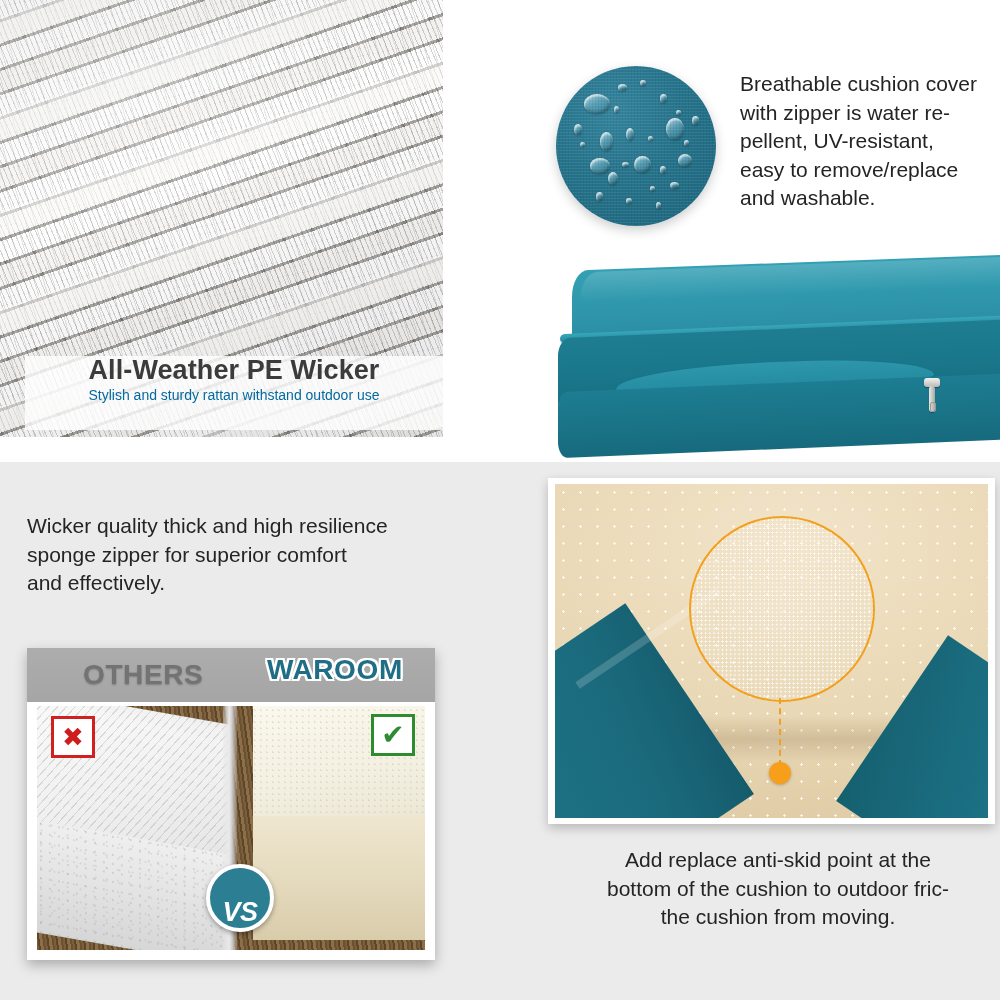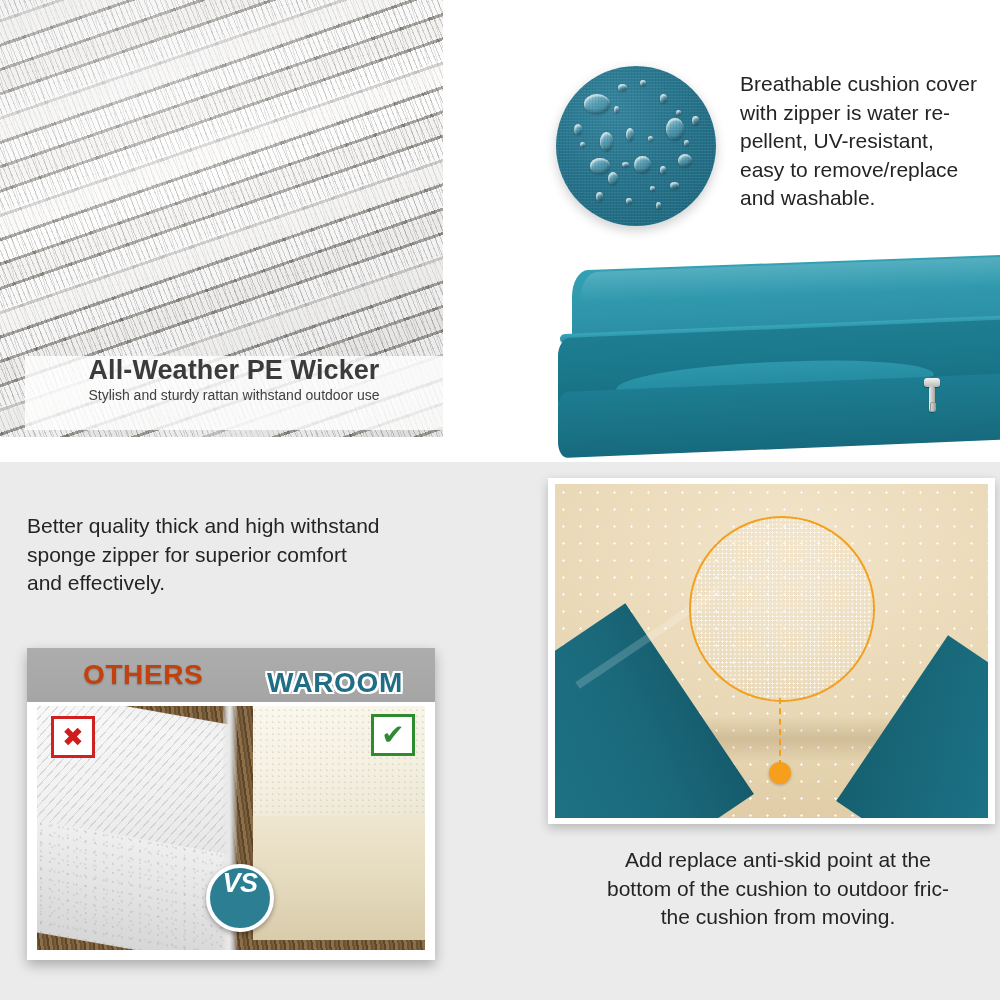--- a/index.html
+++ b/index.html
@@ -68,21 +68,21 @@
   }
   .wicker-caption{
     position:absolute;left:0;right:0;top:356px;height:74px;
     background:rgba(255,255,255,.80);
     display:flex;flex-direction:column;align-items:center;margin-left:25px;
   }
   .wicker-title{
     font-size:27px;font-weight:bold;color:#3b3b3b;letter-spacing:.1px;line-height:1.05;
   }
   .wicker-sub{
-    font-size:14px;color:#404040;margin-top:4px;line-height:1.1;
+    font-size:14px;color:#0369a1;margin-top:4px;line-height:1.1;
   }
 
   
   .droplet-circle{
     position:absolute;left:556px;top:66px;width:160px;height:160px;border-radius:50%;
     background:
       radial-gradient(circle at 36% 28%, #35859e 0%, #26748c 45%, #1d657c 100%);
     box-shadow:0 4px 12px rgba(0,0,0,.20);
     overflow:hidden;
   }
@@ -183,25 +183,25 @@
     background:#ffffff;
     box-shadow:0 5px 12px rgba(0,0,0,.28);
   }
   .compare-head{
     position:absolute;left:0;top:0;width:408px;height:54px;
     background:linear-gradient(180deg,#adadad 0%,#a5a5a5 100%);
     display:flex;align-items:center;
   }
   .head-others{
     position:absolute;left:56px;top:11px;font-size:28px;font-weight:bold;
-    color:#c2410c;letter-spacing:.6px;
+    color:#737373;letter-spacing:.6px;
     text-shadow:0 1px 2px rgba(0,0,0,.25);
   }
   .head-waroom{
-    position:absolute;left:240px;top:19px;font-size:28px;font-weight:bold;
+    position:absolute;left:240px;top:6px;font-size:28px;font-weight:bold;
     color:#1f6e85;letter-spacing:.6px;
     text-shadow:
       -2px 0 0 #fff, 2px 0 0 #fff, 0 -2px 0 #fff, 0 2px 0 #fff,
       -2px -2px 0 #fff, 2px -2px 0 #fff, -2px 2px 0 #fff, 2px 2px 0 #fff;
   }
   .compare-photo{
     position:absolute;left:10px;top:58px;width:388px;height:244px;overflow:hidden;
     background:#6d5236;
   }
   
@@ -266,21 +266,21 @@
   .badge-x span{color:#cf1d1d;font-size:26px;font-weight:bold;line-height:1;}
   .badge-check{
     position:absolute;left:334px;top:8px;width:38px;height:36px;
     border:3px solid #2e8b2e;background:#ffffff;
     display:flex;align-items:center;justify-content:center;
   }
   .badge-check span{color:#2f8b33;font-size:28px;font-weight:bold;line-height:1;}
   .vs-badge{
     position:absolute;left:169px;top:158px;width:60px;height:60px;border-radius:50%;
     background:#2c7f93;border:4px solid #ffffff;
-    display:flex;align-items:flex-start;justify-content:center;
+    display:flex;align-items:flex-end;justify-content:center;
     box-shadow:0 2px 5px rgba(0,0,0,.35);
   }
   .vs-badge span{
     color:#ffffff;font-size:27px;font-weight:bold;font-style:italic;letter-spacing:-.5px;
   }
 
   
   .skid-card{
     position:absolute;left:548px;top:478px;width:447px;height:346px;
     background:#ffffff;overflow:hidden;
@@ -411,21 +411,21 @@
     <div class="zip-gap-dark"></div>
     <div class="zip-lip"></div>
     <div class="cushion-bottom"></div>
     <div class="zip-pull">
       <div class="slider"></div>
       <div class="tab"></div>
     </div>
   </div>
 
   <div class="sponge-copy">
-    <div>Better quality thick and high withstand</div>
+    <div>Wicker quality thick and high resilience</div>
     <div>sponge zipper for superior comfort</div>
     <div>and effectively.</div>
   </div>
 
   <div class="compare-card">
     <div class="compare-head"></div>
     <div class="head-others">OTHERS</div>
     <div class="head-waroom">WAROOM</div>
 
     <div class="compare-photo">

